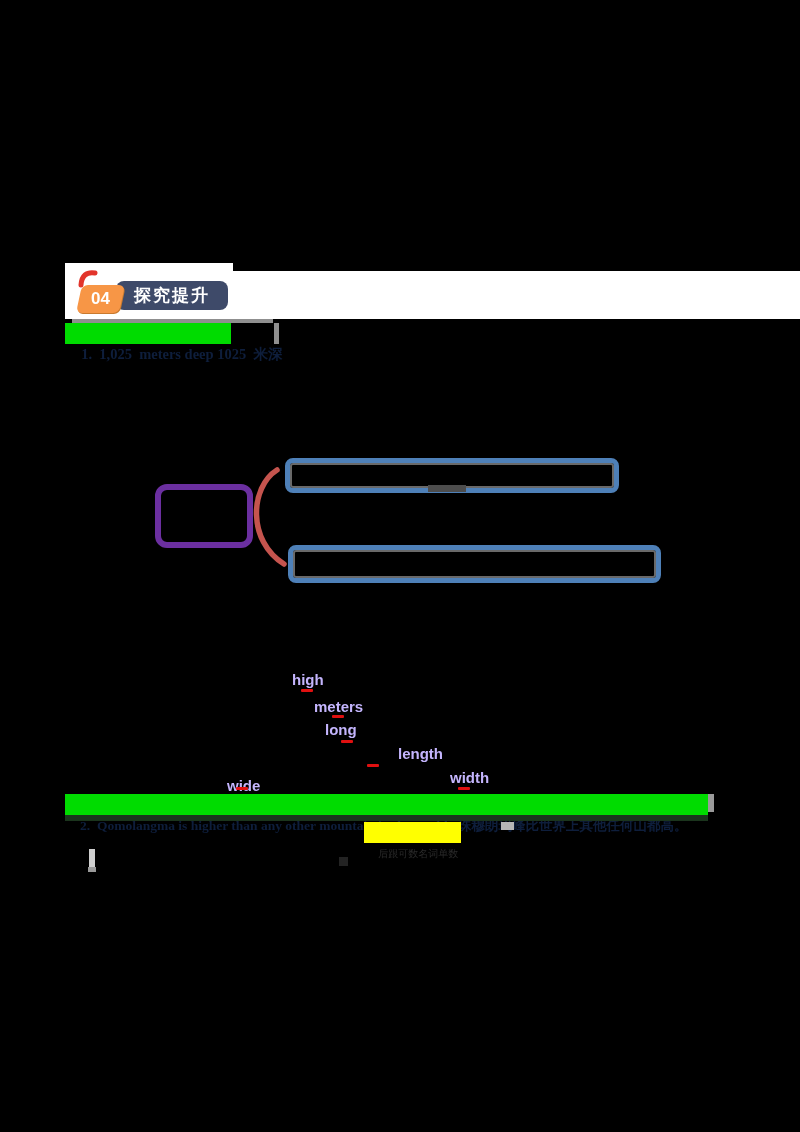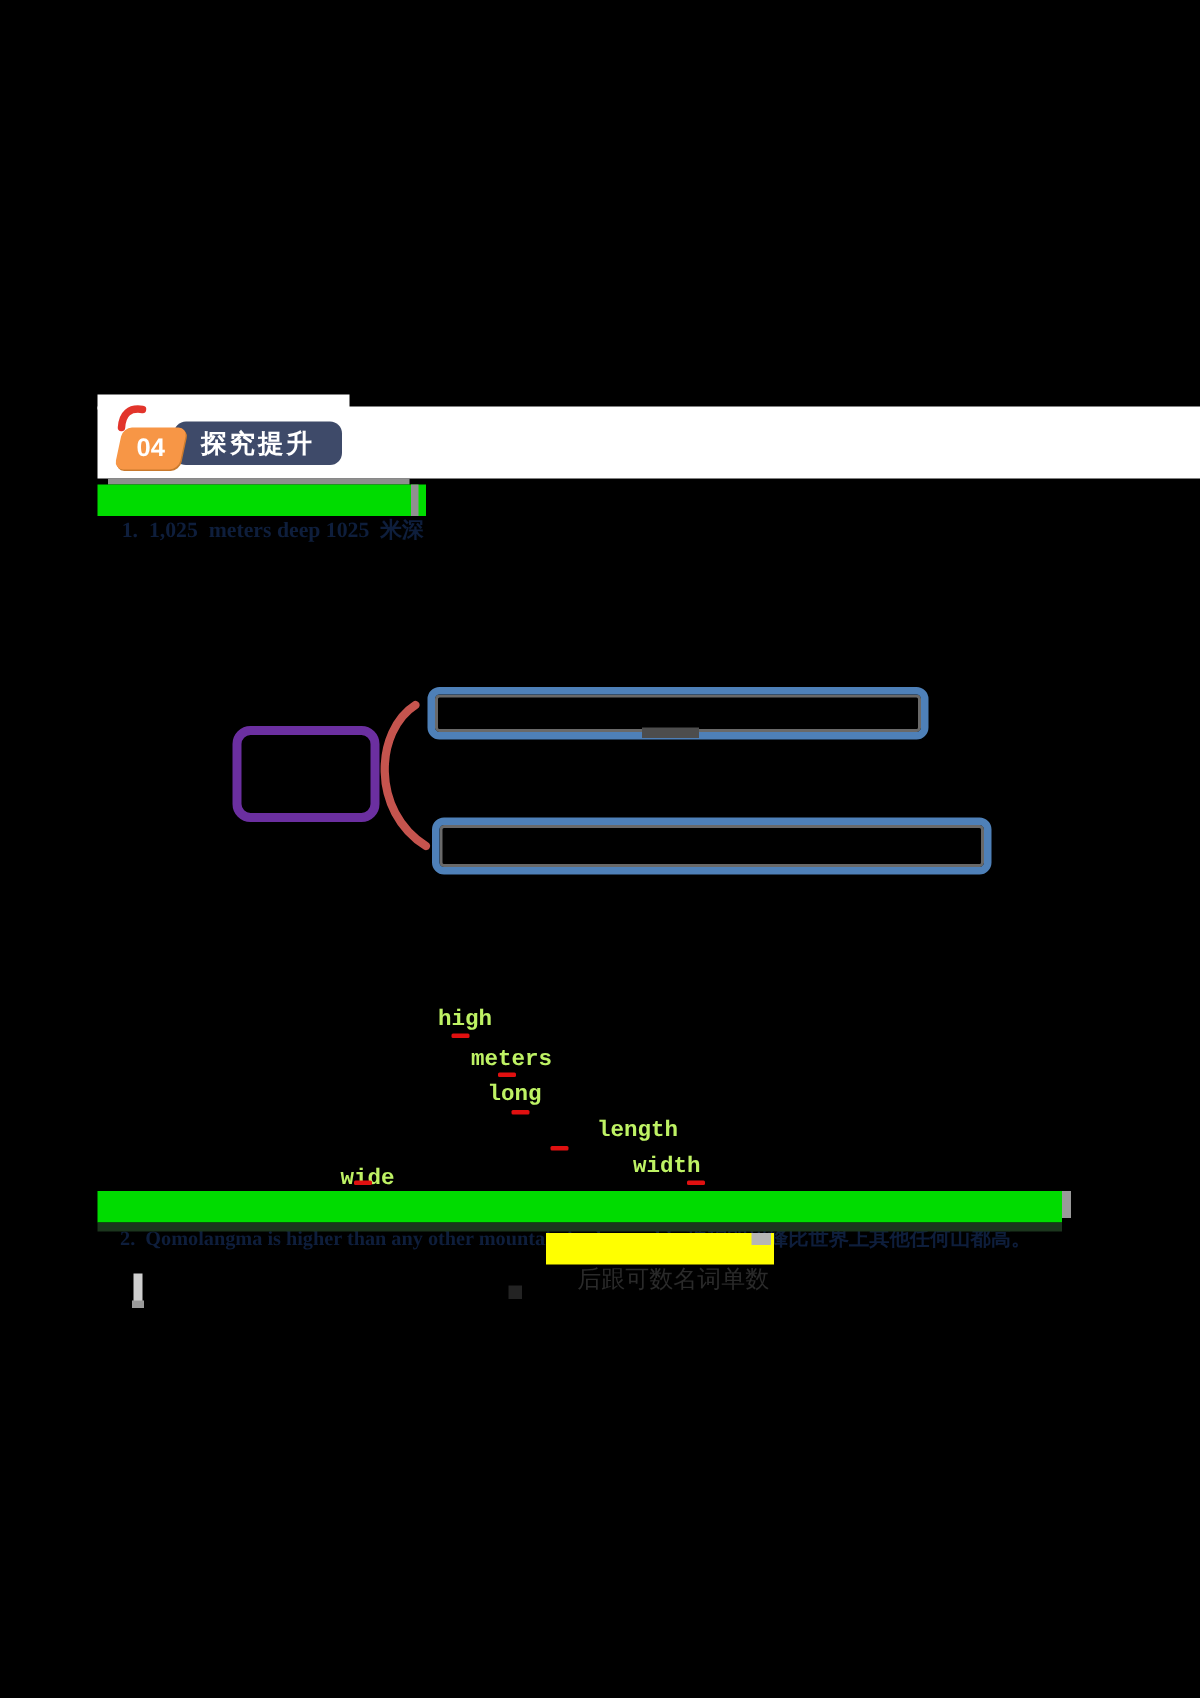--- a/index.html
+++ b/index.html
@@ -18,57 +18,57 @@
   .badge-navy span{color:#ffffff;font-weight:bold;font-size:17px;letter-spacing:2px;}
   .badge-orange{left:79px;top:285px;width:43px;height:28px;background:#F79646;
                 border-radius:6px;transform:skewX(-12deg);display:flex;align-items:center;
                 justify-content:center;z-index:3;box-shadow:1px 1px 0 #c97a2e;}
   .badge-orange span{transform:skewX(12deg);color:#ffffff;font-weight:bold;font-size:17px;}
   .accent-svg{left:76px;top:266px;z-index:4;}
 
   
   .hl{white-space:pre;font-weight:bold;color:#0e1e3c;overflow:visible;}
   .hl-green{background:#00DC00;}
-  .hl1{left:65px;top:323px;width:219px;height:21px;line-height:21px;font-size:14.5px;}
+  .hl1{left:65px;top:323px;width:166px;height:21px;line-height:21px;font-size:14.5px;}
   .hl1 .en,.hl2 .en{font-family:"Liberation Serif",serif;}
   .hl2{left:65px;top:794px;width:643px;height:21px;line-height:21px;font-size:13.5px;}
   .hl2-shadow{left:65px;top:815px;width:643px;height:6px;background:#1b351d;}
   .sliver{background:#8f8f8f;}
   .sliver-hl1{left:274px;top:323px;width:5px;height:21px;}
   .sliver-hl2{left:708px;top:794px;width:6px;height:18px;background:#9a9a9a;}
 
   
   .purple-box{left:155px;top:484px;width:98px;height:64px;border:6px solid #6B2FA0;
               border-radius:12px;background:#000;box-sizing:border-box;}
   .blue-box{border:5px solid #4E80B8;border-radius:8px;background:#000;box-sizing:border-box;
             box-shadow:inset 0 0 0 2px #696969;}
   .blue-box1{left:285px;top:458px;width:334px;height:35px;}
   .blue-box2{left:288px;top:545px;width:373px;height:38px;}
   .connector-svg{left:230px;top:455px;z-index:2;}
   .smudge{left:428px;top:485px;width:38px;height:7px;background:#4d4d4d;z-index:3;}
 
   
-  .vocab{font-family:Liberation Mono, monospace;font-weight:bold;font-size:15px;color:#bef264;
+  .vocab{font-family:Liberation Sans, sans-serif;font-weight:bold;font-size:15px;color:#c4b5fd;
          line-height:16px;}
   .w-high{left:292px;top:672px;}
   .w-height{left:314px;top:699px;}
   .w-long{left:325px;top:722px;}
   .w-length{left:356px;top:746px;margin-left:42px;}
   .w-wide{left:227px;top:778px;}
-  .w-width{left:422px;top:770px;}
+  .w-width{left:450px;top:770px;}
   .tick{width:12px;height:3px;background:#E01010;border-radius:1px;}
   .t-high{left:301px;top:689px;}
   .t-height{left:332px;top:715px;}
   .t-long{left:341px;top:740px;}
   .t-length{left:367px;top:764px;}
   .t-wide{left:236px;top:787px;}
   .t-width{left:458px;top:787px;}
 
   
-  .note{background:#FFFF00;color:#2a2a2a;font-size:16px;line-height:21px;white-space:pre;
+  .note{background:#FFFF00;color:#2a2a2a;font-size:10px;line-height:21px;white-space:pre;
         padding:0 3px;}
   .note .en{font-family:"Liberation Serif",serif;}
   .note1{left:364px;top:822px;height:21px;}
   .note2{left:95px;top:847px;height:22px;line-height:22px;}
   .note1-gray{left:501px;top:822px;width:13px;height:8px;background:#b5b5b5;}
   .note2-gray{left:89px;top:849px;width:6px;height:20px;background:#cfcfcf;}
   .note2-gray2{left:88px;top:867px;width:8px;height:5px;background:#9a9a9a;}
   .black-square{left:339px;top:857px;width:9px;height:9px;background:#232323;}
 </style>
 </head>

